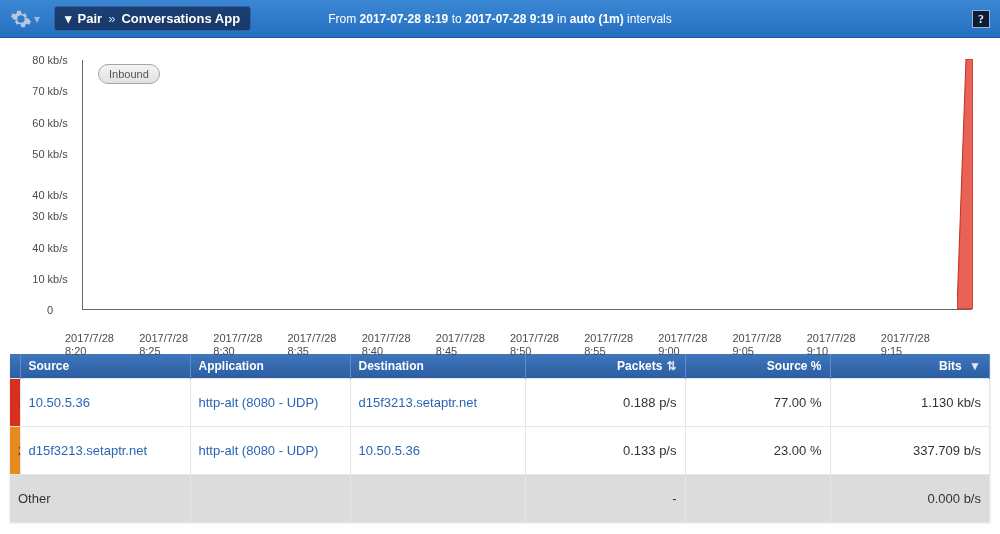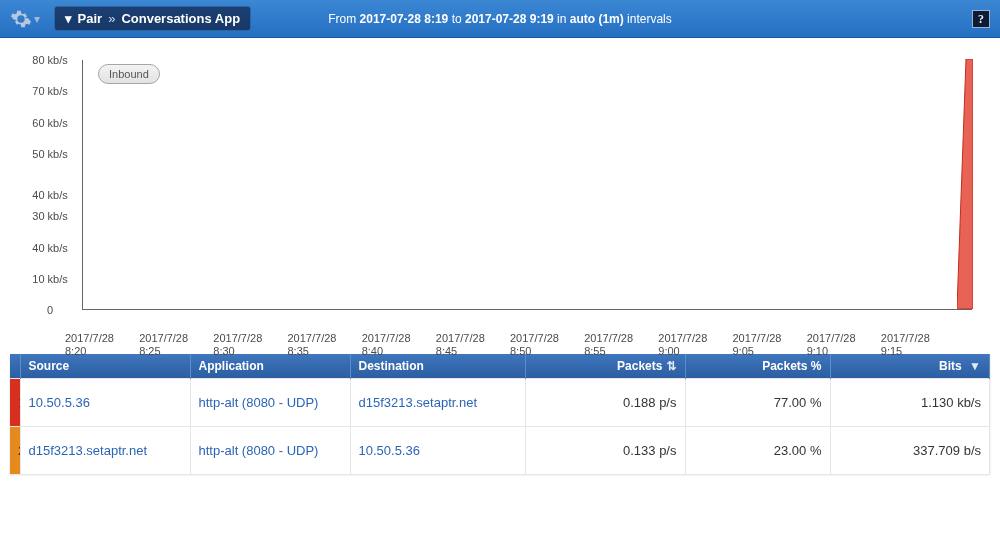--- a/index.html
+++ b/index.html
@@ -275,21 +275,21 @@
         <col class="trf">
         <col class="bits">
     </colgroup>
     <thead>
       <tr>
         <th></th>
         <th><span>Source</span></th>
         <th><span>Application</span></th>
         <th><span>Destination</span></th>
         <th class="num"><span>Packets</span><span class="sort">⇅</span></th>
-        <th class="num"><span>Packets %</span></th>
+        <th class="num"><span>Source %</span></th>
         <th class="num"><span>Bits</span><span class="sort"> ▼</span></th>
       </tr>
     </thead>
     <tbody>
       <tr class="row0">
         <td class="sw">1</td>
         <td class="link">10.50.5.36</td>
         <td class="link">http-alt (8080 - UDP)</td>
         <td class="link">d15f3213.setaptr.net</td>
         <td class="num">0.188 p/s</td>
@@ -298,15 +298,23 @@
       </tr>
       <tr class="row1">
         <td class="sw">2</td>
         <td class="link">d15f3213.setaptr.net</td>
         <td class="link">http-alt (8080 - UDP)</td>
         <td class="link">10.50.5.36</td>
         <td class="num">0.133 p/s</td>
         <td class="num">23.00 %</td>
         <td class="num">337.709 b/s</td>
       </tr>
+      <tr class="other">
+        <td colspan="2">Other</td>
+        <td></td>
+        <td></td>
+        <td class="num">-</td>
+        <td class="num"></td>
+        <td class="num">0.000 b/s</td>
+      </tr>
     </tbody>
   </table>
 </div>
 
 </body></html>

